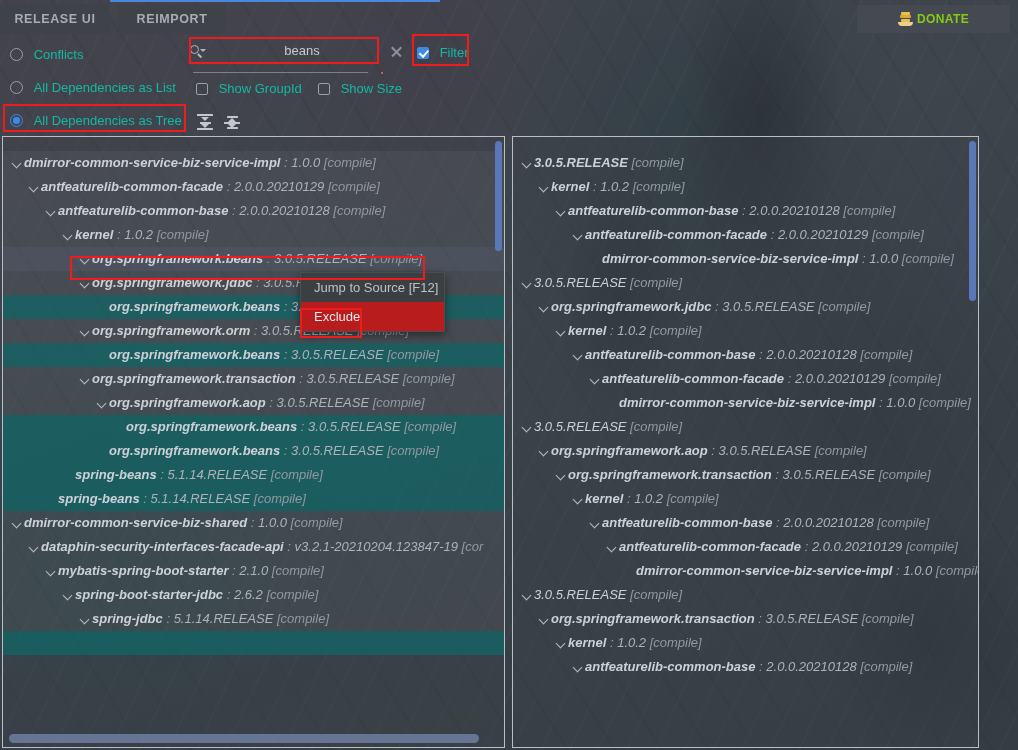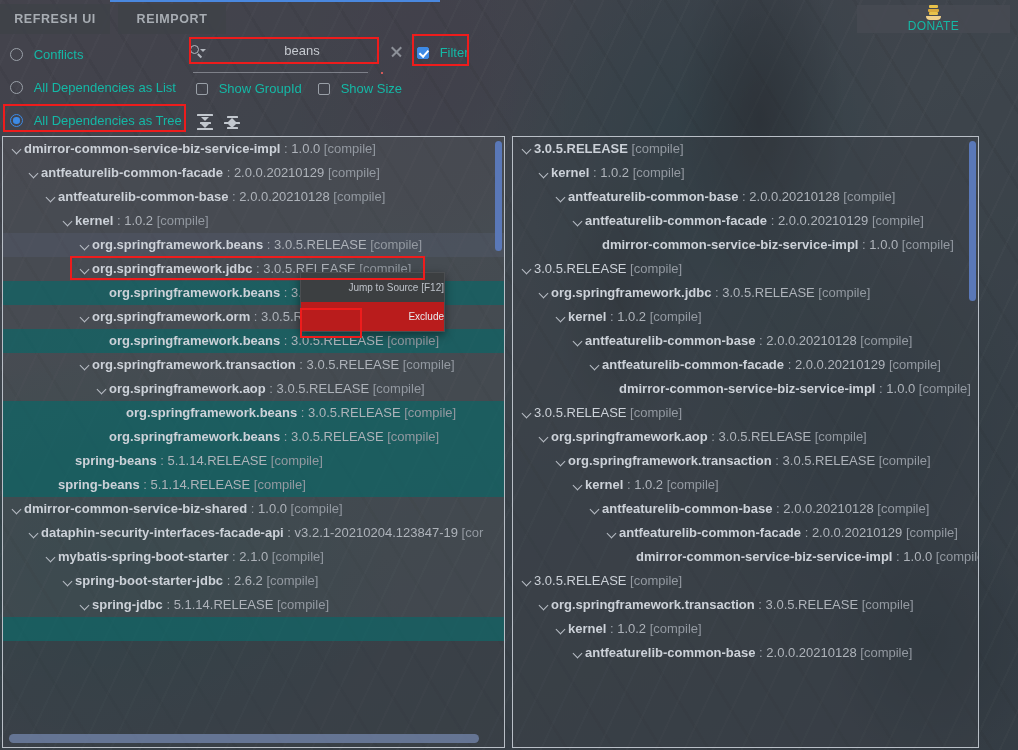--- a/index.html
+++ b/index.html
@@ -52,21 +52,21 @@
     background: rgba(62,66,72,.82);
     cursor: default;
   }
   .tab.t1 { left: 0;     width: 110px; }
   .tab.t2 { left: 118px; width: 108px; }
 
   .donate {
     position: absolute; right: 8px; top: 5px; width: 153px; height: 28px;
     background: rgba(70,74,82,.85);
     display: flex; align-items: center; justify-content: center; gap: 3px;
-    color: #14b8a6; font-size: 12px; font-weight: normal; letter-spacing: .4px; flex-direction: column;
+    color: #84cc16; font-size: 12px; font-weight: bold; letter-spacing: .4px;
   }
   .coin-icon { width: 16px; height: 15px; position: relative; display: inline-block; }
   .coin-icon i { position: absolute; display: block; border-radius: 1px; }
   .coin-icon i:nth-child(1){ left:3px; top:0;   width:9px; height:3px; background:#e8c24a; }
   .coin-icon i:nth-child(2){ left:2px; top:3.5px;width:11px;height:3px; background:#d9a93c; }
   .coin-icon i:nth-child(3){ left:3px; top:7px; width:9px; height:3px; background:#e8c24a; }
   .coin-icon i:nth-child(4){ left:0;  top:10.5px;width:15px;height:4px; background:#efd08a; border-radius:0 0 6px 6px; }
 
   
   .opt-row { position: absolute; color: #14b8a6; font-size: 13px; }
@@ -159,21 +159,21 @@
 
   
   .panel {
     position: absolute; top: 136px; height: 612px;
     overflow: hidden;
     border: 1px solid #b9bfc7;
     background: rgba(63,66,72,.30);
   }
   #panel-left  { left: 2px;   width: 503px; }
   #panel-right { left: 512px; width: 467px; }
-  .rows { position: absolute; left: 0; top: 0; right: 0; }
+  .rows { position: absolute; left: 0; top: 14px; right: 0; font-style: italic; }
 
   .row {
     position: relative; height: 24px; line-height: 24px;
     white-space: nowrap; font-size: 13px; color: #c2c7ce;
     padding-right: 4px;
   }
   .row.alt   { background: rgba(255,255,255,.045); }
   .row.match { background: rgba(10,110,110,.62); }
   .row.sel   { background: rgba(110,120,140,.28); }
   .chev {
@@ -199,21 +199,21 @@
     position:absolute; left:6px; height:9px; border-radius:5px; background:#7487ae; opacity:.75;
   }
 
   
   #ctxmenu {
     position: absolute; left: 300px; top: 272px; width: 145px;
     background: #3c3f41; border: 1px solid #4b4e51;
     box-shadow: 0 3px 9px rgba(0,0,0,.45);
     z-index: 40;
   }
-  .mi { height: 29px; line-height: 29px; padding-left: 13px; font-size: 10px; color: #bdc2c9; text-align: right; }
+  .mi { height: 29px; line-height: 29px; padding-left: 13px; font-size: 13px; color: #bdc2c9; }
   .mi.hl { background: #b91c1c; color: #e8ebef; }
 
   
   .ann { position: absolute; border: 2px solid #ee1c1c; z-index: 60; pointer-events: none; }
 
   
   #watermark {
     position: absolute; right: 14px; bottom: 9px; z-index: 55;
     color: rgba(225,230,236,.82); font-size: 19px; letter-spacing: 1px;
     font-family: "DejaVu Sans", sans-serif; white-space: nowrap;
@@ -223,21 +223,21 @@
 <body>
 
 <div id="root">
   <div id="wallpaper"></div>
   <div id="scrim"></div>
 
   <div class="topline"></div>
 
   <div class="tabbar">
     <div class="tab t1">
-      <span>REFRESH UI</span>
+      <span>RELEASE UI</span>
     </div>
     <div class="tab t2">
       <span>REIMPORT</span>
     </div>
   </div>
 
   <div class="donate">
     <span class="coin-icon">
         <i></i>
         <i></i>

